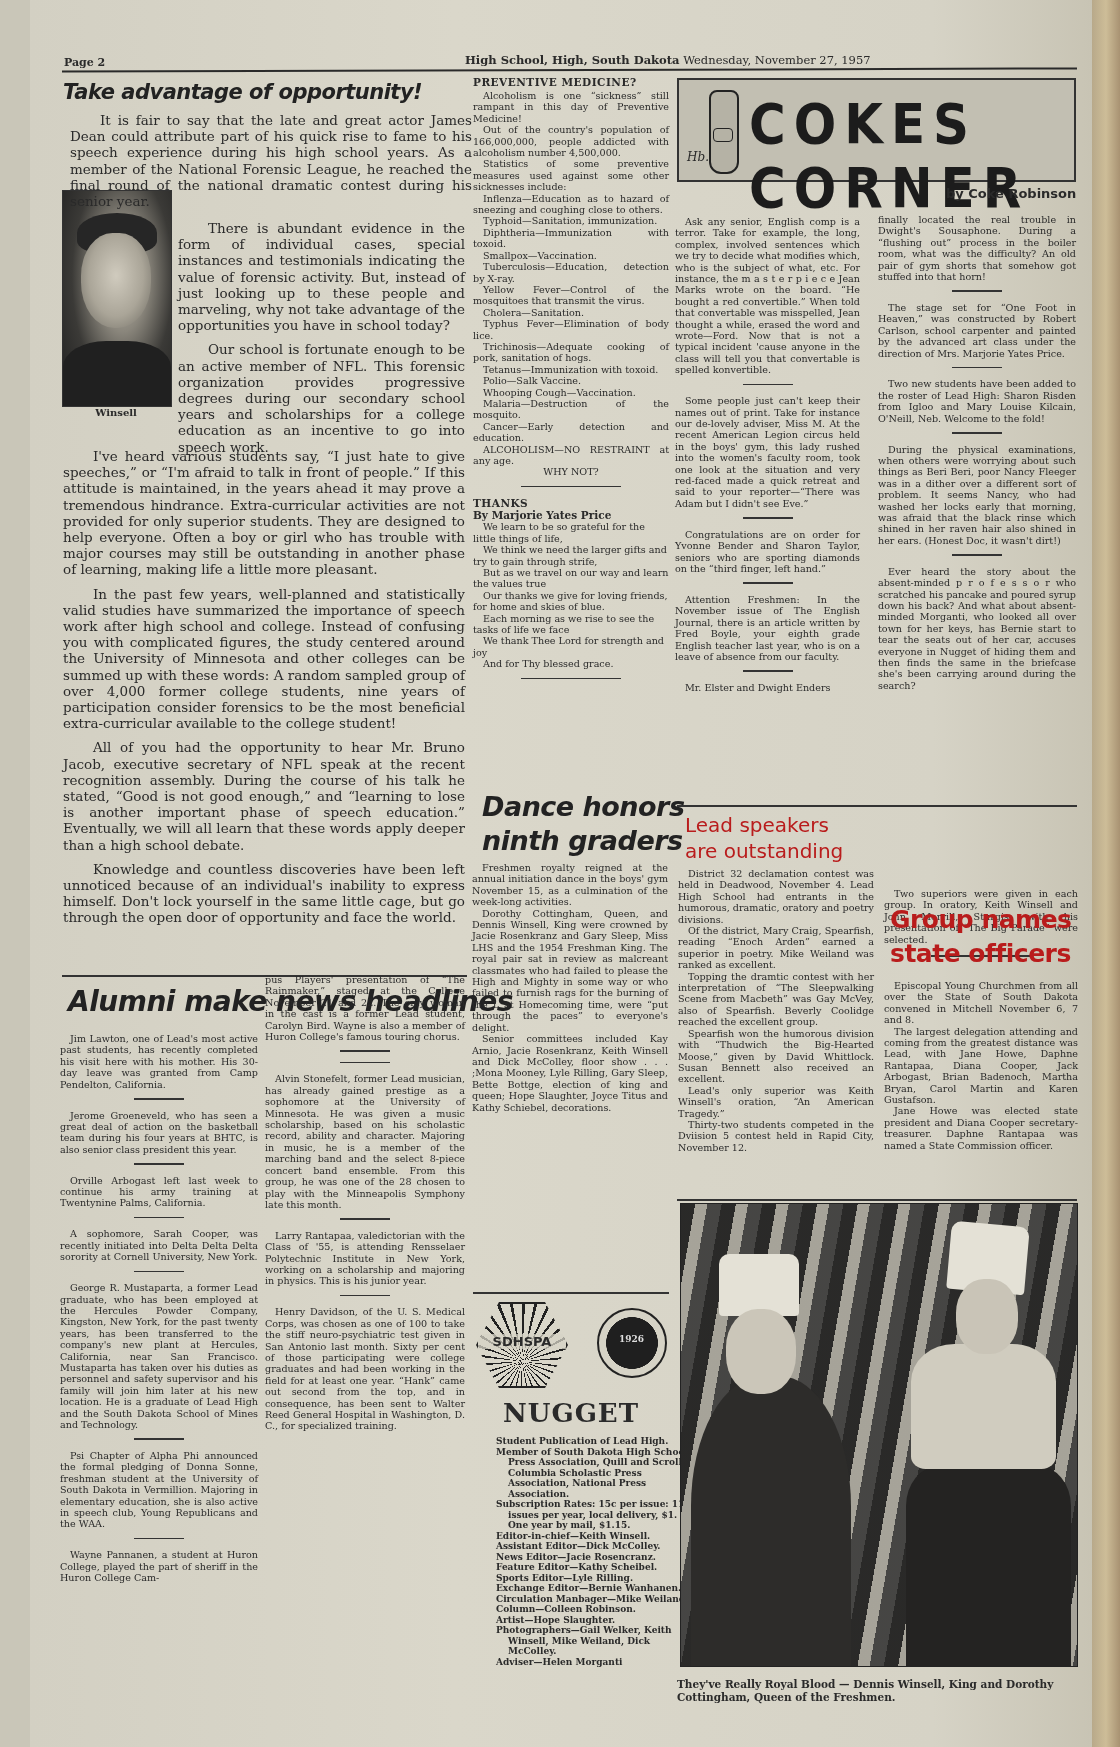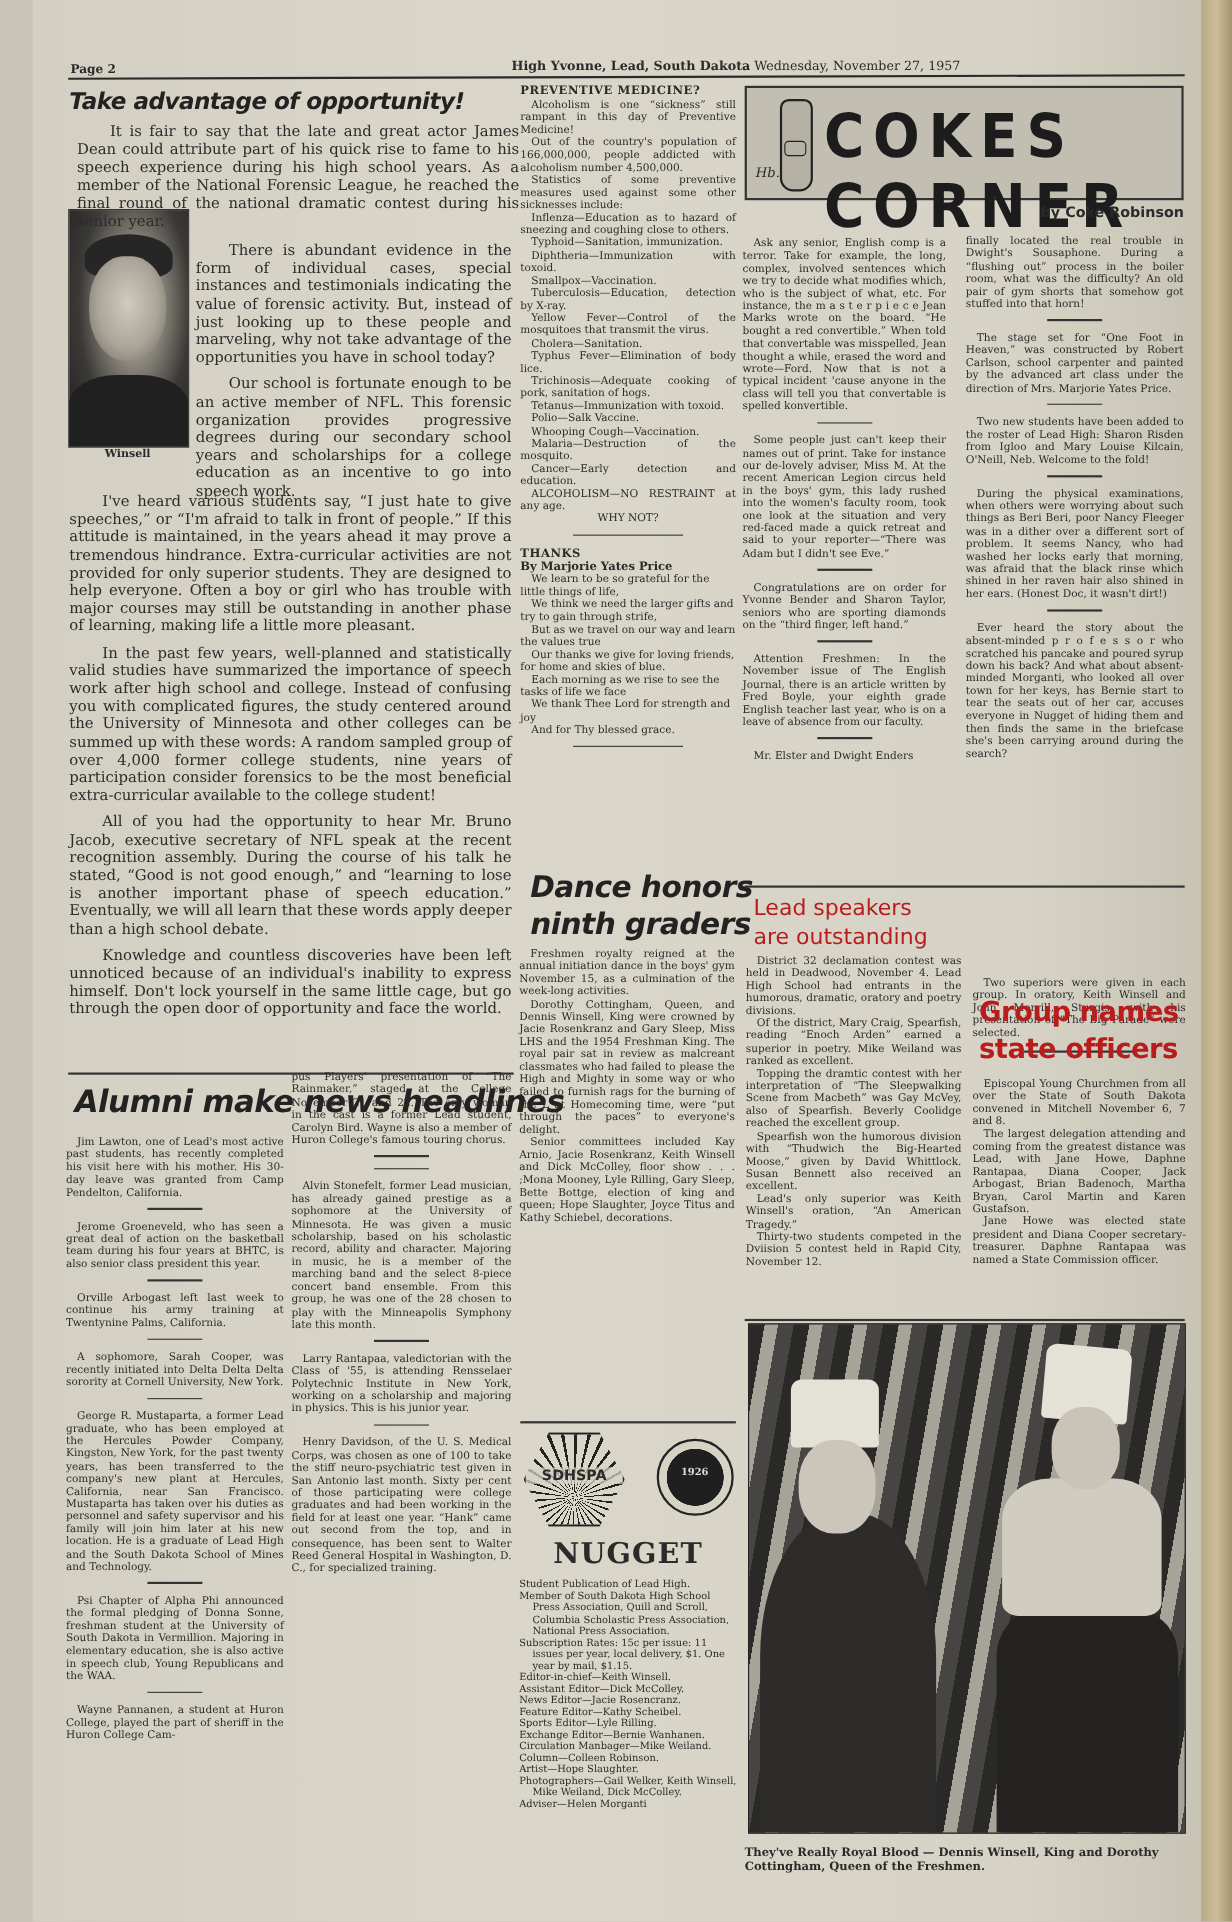--- a/index.html
+++ b/index.html
@@ -86,21 +86,21 @@
   }
   .nugget-logo-right {
     position: absolute; left: 597px; top: 1308px; width: 66px; height: 66px; border-radius: 50%;
     border: 2px solid #222; background: radial-gradient(circle, #1f1f1f 0 55%, #d6d3c6 56%);
   }
   .nugget-logo-right span { position: absolute; left: 20px; top: 24px; font-size: 9px; color: #ddd; font-weight: bold; }
   .nugget-name {
     position: absolute; left: 476px; top: 1398px; width: 190px; text-align: center;
     font-family: "DejaVu Serif", serif; font-weight: bold; font-size: 26px; letter-spacing: 1px;
   }
-  .masthead-info { position: absolute; left: 472px; top: 1436px; width: 200px; font-size: 9px; line-height: 10.5px; font-weight: normal; }
+  .masthead-info { position: absolute; left: 496px; top: 1436px; width: 200px; font-size: 9px; line-height: 10.5px; font-weight: bold; }
   .masthead-info div { margin: 0; }
   .masthead-info .hang { padding-left: 12px; text-indent: -12px; }
 
   .royal-photo {
     position: absolute; left: 680px; top: 1203px; width: 396px; height: 462px;
     background:
       repeating-linear-gradient(100deg, rgba(30,30,30,0.85) 0 14px, rgba(190,187,176,0.7) 14px 26px, rgba(60,60,60,0.8) 26px 40px),
       #6e6b63;
     border: 1px solid #222; overflow: hidden;
   }
@@ -119,21 +119,21 @@
   .rule-h { position: absolute; height: 1.5px; background: #333; }
 </style>
 </head>
 <body>
 
 <div class="page"></div>
 <div class="right-edge"></div>
 
 <div class="abs page-no">Page 2</div>
 <div class="abs dateline">
-  <b>High Yvonne, Lead, South Dakota</b>
+  <b>High School, High, South Dakota</b>
   <span>Wednesday, November 27, 1957</span>
 </div>
 <div class="masthead-line"></div>
 
 <div class="abs headline-italic" style="left:63px;top:80px;font-size:21px;">Take advantage of opportunity!</div>
 <div class="photo">
   <div class="hair"></div>
     <div class="face"></div>
     <div class="shoulders"></div>
 </div>

